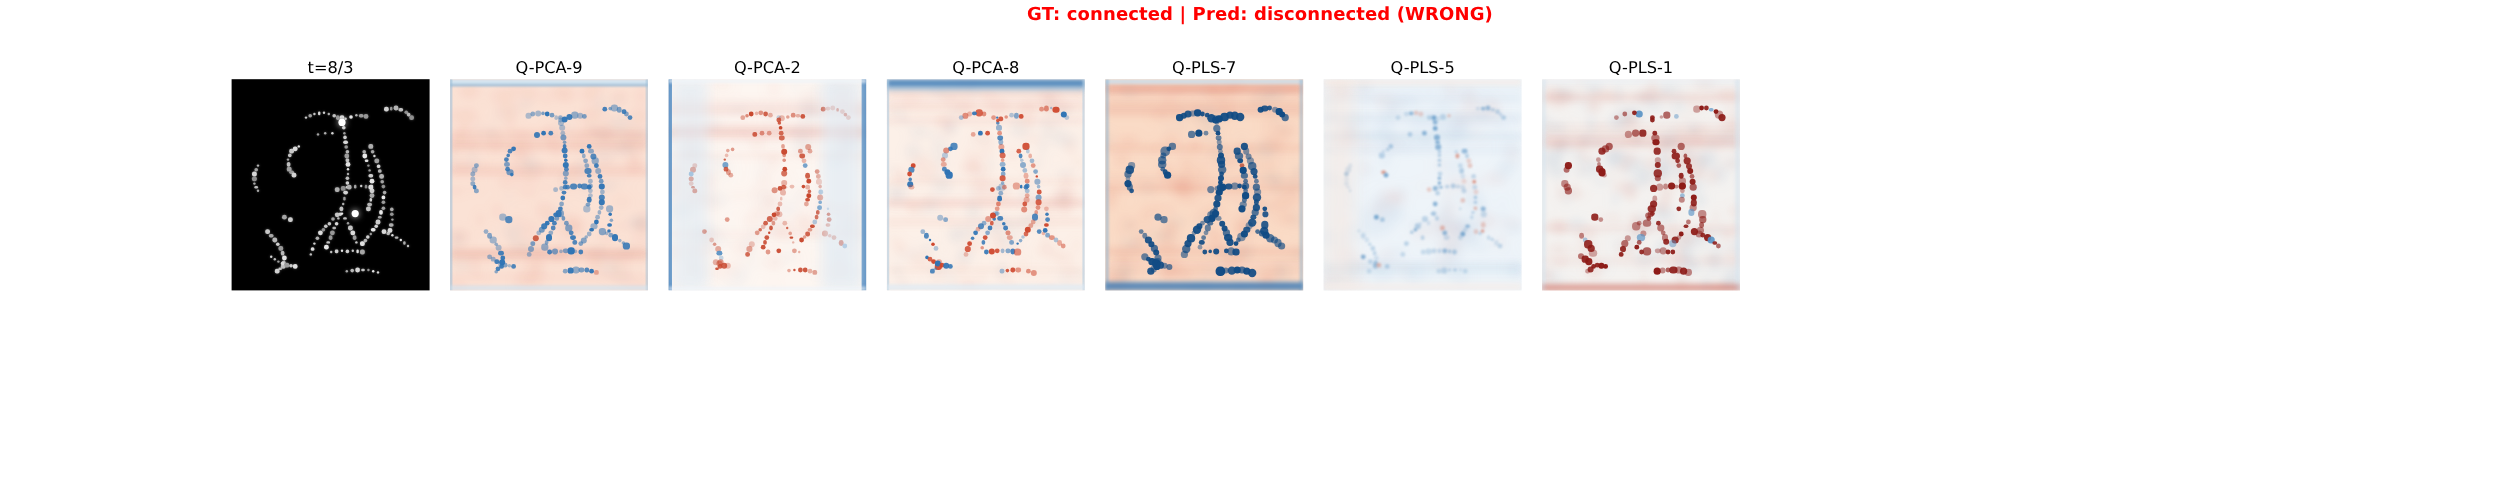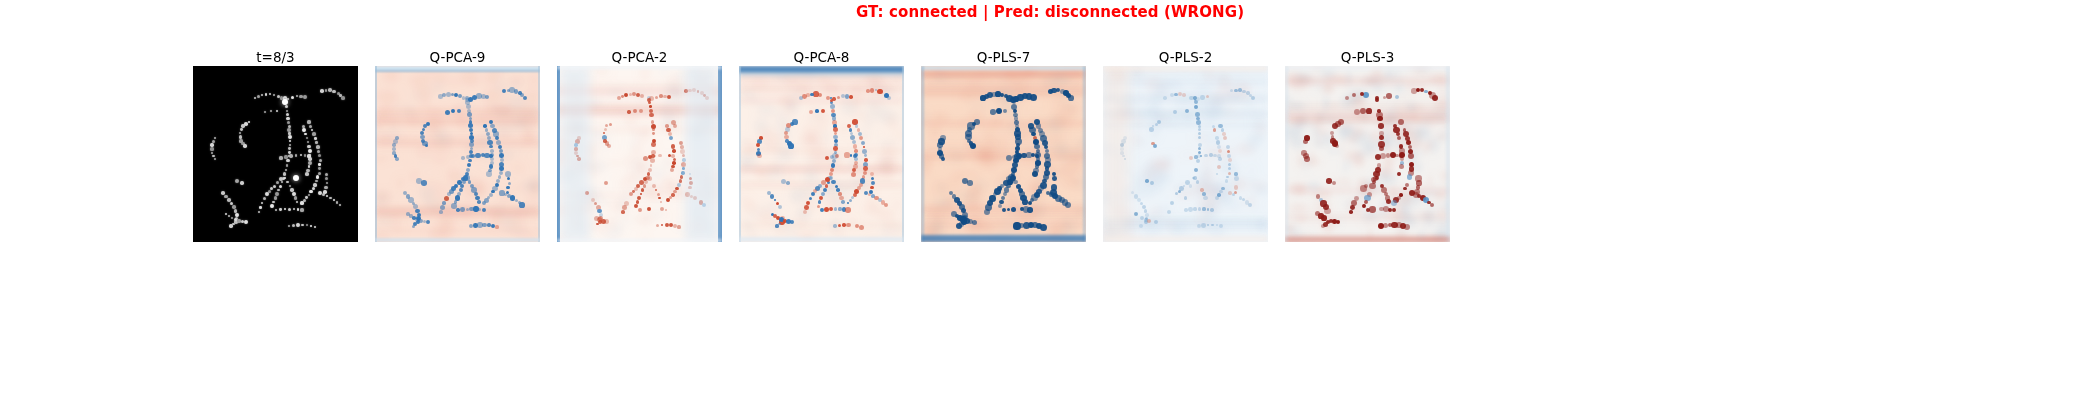--- a/index.html
+++ b/index.html
@@ -1029,21 +1029,21 @@
         <div class="hlayer">
           <div class="edge" style="left:0px;top:0px;width:165px;height:4px;background:#c9e0f0;opacity:0.8;filter:blur(1.4px);"></div>
           <div class="edge" style="left:0px;top:0px;width:3px;height:176px;background:#7fb0d6;opacity:0.5;filter:blur(0.8px);"></div>
           <div class="edge" style="left:162px;top:0px;width:3px;height:176px;background:#7fb0d6;opacity:0.45;filter:blur(0.8px);"></div>
           <div class="edge" style="left:0px;top:169px;width:165px;height:7px;background:#2f74b5;opacity:0.75;filter:blur(1.8px);"></div>
         </div>
       </div>
   </div>
 
   <div class="panel">
-    <div class="panel-title">Q-PLS-2</div>
+    <div class="panel-title">Q-PLS-5</div>
     <div class="panel-canvas sal-canvas" id="sal-5" style="background: rgb(238, 244, 249);">
         <div class="noise" style="background:radial-gradient(ellipse 10px 16px at 47px 108px, rgba(214,96,77,0.062) 0%, rgba(214,96,77,0) 70%),radial-gradient(ellipse 11px 15px at 20px 158px, rgba(90,140,190,0.064) 0%, rgba(90,140,190,0) 70%),radial-gradient(ellipse 6px 6px at 70px 55px, rgba(90,140,190,0.084) 0%, rgba(90,140,190,0) 70%),radial-gradient(ellipse 20px 11px at 29px 127px, rgba(90,140,190,0.168) 0%, rgba(90,140,190,0) 70%),radial-gradient(ellipse 9px 5px at 42px 48px, rgba(90,140,190,0.168) 0%, rgba(90,140,190,0) 70%),radial-gradient(ellipse 5px 15px at 88px 167px, rgba(90,140,190,0.087) 0%, rgba(90,140,190,0) 70%),radial-gradient(ellipse 11px 5px at 101px 5px, rgba(90,140,190,0.142) 0%, rgba(90,140,190,0) 70%),radial-gradient(ellipse 16px 15px at 60px 111px, rgba(90,140,190,0.204) 0%, rgba(90,140,190,0) 70%),radial-gradient(ellipse 12px 14px at 5px 131px, rgba(90,140,190,0.066) 0%, rgba(90,140,190,0) 70%),radial-gradient(ellipse 21px 16px at 25px 176px, rgba(214,96,77,0.123) 0%, rgba(214,96,77,0) 70%),radial-gradient(ellipse 13px 13px at 114px 32px, rgba(214,96,77,0.149) 0%, rgba(214,96,77,0) 70%),radial-gradient(ellipse 9px 6px at 15px 168px, rgba(90,140,190,0.112) 0%, rgba(90,140,190,0) 70%),radial-gradient(ellipse 11px 7px at 147px 135px, rgba(214,96,77,0.209) 0%, rgba(214,96,77,0) 70%),radial-gradient(ellipse 14px 5px at 127px 117px, rgba(90,140,190,0.132) 0%, rgba(90,140,190,0) 70%),radial-gradient(ellipse 21px 8px at 161px 124px, rgba(90,140,190,0.206) 0%, rgba(90,140,190,0) 70%),radial-gradient(ellipse 18px 17px at 10px 169px, rgba(90,140,190,0.103) 0%, rgba(90,140,190,0) 70%),radial-gradient(ellipse 14px 16px at 58px 24px, rgba(90,140,190,0.192) 0%, rgba(90,140,190,0) 70%),radial-gradient(ellipse 13px 11px at 156px 71px, rgba(90,140,190,0.148) 0%, rgba(90,140,190,0) 70%),radial-gradient(ellipse 18px 11px at 132px 140px, rgba(90,140,190,0.110) 0%, rgba(90,140,190,0) 70%),radial-gradient(ellipse 20px 11px at 22px 105px, rgba(90,140,190,0.075) 0%, rgba(90,140,190,0) 70%),radial-gradient(ellipse 12px 10px at 84px 128px, rgba(214,96,77,0.114) 0%, rgba(214,96,77,0) 70%),radial-gradient(ellipse 17px 15px at 103px 144px, rgba(90,140,190,0.089) 0%, rgba(90,140,190,0) 70%),radial-gradient(ellipse 13px 14px at 9px 164px, rgba(90,140,190,0.167) 0%, rgba(90,140,190,0) 70%),radial-gradient(ellipse 15px 17px at 54px 101px, rgba(214,96,77,0.143) 0%, rgba(214,96,77,0) 70%),radial-gradient(ellipse 19px 17px at 105px 138px, rgba(214,96,77,0.193) 0%, rgba(214,96,77,0) 70%),radial-gradient(ellipse 9px 12px at 62px 99px, rgba(214,96,77,0.166) 0%, rgba(214,96,77,0) 70%),radial-gradient(ellipse 6px 13px at 11px 113px, rgba(90,140,190,0.061) 0%, rgba(90,140,190,0) 70%),radial-gradient(ellipse 7px 6px at 121px 135px, rgba(90,140,190,0.156) 0%, rgba(90,140,190,0) 70%),radial-gradient(ellipse 16px 16px at 116px 124px, rgba(90,140,190,0.206) 0%, rgba(90,140,190,0) 70%),radial-gradient(ellipse 7px 13px at 99px 125px, rgba(90,140,190,0.073) 0%, rgba(90,140,190,0) 70%),radial-gradient(ellipse 19px 6px at 117px 34px, rgba(90,140,190,0.135) 0%, rgba(90,140,190,0) 70%),radial-gradient(ellipse 17px 15px at 50px 18px, rgba(214,96,77,0.149) 0%, rgba(214,96,77,0) 70%),radial-gradient(ellipse 21px 7px at 17px 0px, rgba(90,140,190,0.090) 0%, rgba(90,140,190,0) 70%),radial-gradient(ellipse 12px 16px at 121px 16px, rgba(214,96,77,0.195) 0%, rgba(214,96,77,0) 70%),radial-gradient(ellipse 8px 7px at 17px 11px, rgba(214,96,77,0.203) 0%, rgba(214,96,77,0) 70%),radial-gradient(ellipse 10px 13px at 17px 133px, rgba(90,140,190,0.132) 0%, rgba(90,140,190,0) 70%),radial-gradient(ellipse 12px 8px at 55px 125px, rgba(90,140,190,0.076) 0%, rgba(90,140,190,0) 70%),radial-gradient(ellipse 6px 12px at 67px 159px, rgba(214,96,77,0.141) 0%, rgba(214,96,77,0) 70%),radial-gradient(ellipse 7px 5px at 87px 30px, rgba(90,140,190,0.086) 0%, rgba(90,140,190,0) 70%),radial-gradient(ellipse 6px 13px at 131px 107px, rgba(90,140,190,0.177) 0%, rgba(90,140,190,0) 70%),radial-gradient(ellipse 12px 12px at 34px 113px, rgba(90,140,190,0.097) 0%, rgba(90,140,190,0) 70%),radial-gradient(ellipse 5px 14px at 136px 11px, rgba(90,140,190,0.096) 0%, rgba(90,140,190,0) 70%),radial-gradient(ellipse 12px 6px at 49px 112px, rgba(90,140,190,0.074) 0%, rgba(90,140,190,0) 70%),radial-gradient(ellipse 8px 11px at 101px 70px, rgba(90,140,190,0.140) 0%, rgba(90,140,190,0) 70%),radial-gradient(ellipse 7px 16px at 62px 23px, rgba(214,96,77,0.065) 0%, rgba(214,96,77,0) 70%),radial-gradient(ellipse 8px 12px at 29px 163px, rgba(214,96,77,0.071) 0%, rgba(214,96,77,0) 70%),radial-gradient(ellipse 20px 14px at 23px 40px, rgba(90,140,190,0.197) 0%, rgba(90,140,190,0) 70%),radial-gradient(ellipse 8px 12px at 112px 136px, rgba(90,140,190,0.143) 0%, rgba(90,140,190,0) 70%),radial-gradient(ellipse 8px 4px at 46px 78px, rgba(90,140,190,0.068) 0%, rgba(90,140,190,0) 70%),radial-gradient(ellipse 14px 12px at 36px 57px, rgba(214,96,77,0.085) 0%, rgba(214,96,77,0) 70%),radial-gradient(ellipse 17px 16px at 99px 154px, rgba(214,96,77,0.074) 0%, rgba(214,96,77,0) 70%),radial-gradient(ellipse 19px 9px at 47px 42px, rgba(90,140,190,0.127) 0%, rgba(90,140,190,0) 70%),radial-gradient(ellipse 19px 6px at 85px 89px, rgba(214,96,77,0.098) 0%, rgba(214,96,77,0) 70%),radial-gradient(ellipse 12px 13px at 105px 109px, rgba(214,96,77,0.178) 0%, rgba(214,96,77,0) 70%),radial-gradient(ellipse 7px 7px at 25px 28px, rgba(90,140,190,0.182) 0%, rgba(90,140,190,0) 70%),radial-gradient(ellipse 12px 10px at 34px 16px, rgba(90,140,190,0.066) 0%, rgba(90,140,190,0) 70%),radial-gradient(ellipse 19px 13px at 162px 159px, rgba(90,140,190,0.196) 0%, rgba(90,140,190,0) 70%),radial-gradient(ellipse 15px 13px at 113px 126px, rgba(214,96,77,0.116) 0%, rgba(214,96,77,0) 70%),radial-gradient(ellipse 20px 7px at 117px 87px, rgba(214,96,77,0.159) 0%, rgba(214,96,77,0) 70%),radial-gradient(ellipse 20px 12px at 2px 84px, rgba(90,140,190,0.135) 0%, rgba(90,140,190,0) 70%),radial-gradient(ellipse 20px 7px at 84px 152px, rgba(90,140,190,0.078) 0%, rgba(90,140,190,0) 70%),radial-gradient(ellipse 19px 15px at 72px 50px, rgba(90,140,190,0.069) 0%, rgba(90,140,190,0) 70%),radial-gradient(ellipse 6px 7px at 104px 104px, rgba(90,140,190,0.205) 0%, rgba(90,140,190,0) 70%),radial-gradient(ellipse 6px 7px at 43px 108px, rgba(214,96,77,0.208) 0%, rgba(214,96,77,0) 70%),radial-gradient(ellipse 14px 5px at 21px 96px, rgba(90,140,190,0.104) 0%, rgba(90,140,190,0) 70%),radial-gradient(ellipse 19px 10px at 30px 9px, rgba(214,96,77,0.063) 0%, rgba(214,96,77,0) 70%),radial-gradient(ellipse 6px 9px at 119px 102px, rgba(90,140,190,0.097) 0%, rgba(90,140,190,0) 70%),radial-gradient(ellipse 6px 12px at 65px 94px, rgba(90,140,190,0.157) 0%, rgba(90,140,190,0) 70%),radial-gradient(ellipse 8px 16px at 106px 81px, rgba(90,140,190,0.063) 0%, rgba(90,140,190,0) 70%),radial-gradient(ellipse 8px 14px at 157px 63px, rgba(214,96,77,0.177) 0%, rgba(214,96,77,0) 70%),radial-gradient(ellipse 19px 12px at 100px 25px, rgba(90,140,190,0.166) 0%, rgba(90,140,190,0) 70%),radial-gradient(ellipse 15px 10px at 108px 121px, rgba(90,140,190,0.164) 0%, rgba(90,140,190,0) 70%),radial-gradient(ellipse 11px 12px at 1px 167px, rgba(214,96,77,0.180) 0%, rgba(214,96,77,0) 70%),radial-gradient(ellipse 20px 15px at 112px 42px, rgba(90,140,190,0.161) 0%, rgba(90,140,190,0) 70%),radial-gradient(ellipse 11px 14px at 33px 74px, rgba(214,96,77,0.123) 0%, rgba(214,96,77,0) 70%),radial-gradient(ellipse 20px 9px at 121px 88px, rgba(214,96,77,0.139) 0%, rgba(214,96,77,0) 70%),radial-gradient(ellipse 18px 15px at 125px 101px, rgba(90,140,190,0.190) 0%, rgba(90,140,190,0) 70%),radial-gradient(ellipse 20px 10px at 110px 143px, rgba(90,140,190,0.137) 0%, rgba(90,140,190,0) 70%),radial-gradient(ellipse 9px 10px at 53px 155px, rgba(90,140,190,0.081) 0%, rgba(90,140,190,0) 70%),radial-gradient(ellipse 10px 12px at 141px 23px, rgba(214,96,77,0.146) 0%, rgba(214,96,77,0) 70%),radial-gradient(ellipse 11px 13px at 124px 132px, rgba(90,140,190,0.206) 0%, rgba(90,140,190,0) 70%),radial-gradient(ellipse 16px 17px at 97px 125px, rgba(90,140,190,0.064) 0%, rgba(90,140,190,0) 70%),radial-gradient(ellipse 8px 11px at 33px 49px, rgba(214,96,77,0.078) 0%, rgba(214,96,77,0) 70%),radial-gradient(ellipse 8px 6px at 82px 1px, rgba(90,140,190,0.075) 0%, rgba(90,140,190,0) 70%),radial-gradient(ellipse 8px 12px at 106px 9px, rgba(214,96,77,0.199) 0%, rgba(214,96,77,0) 70%),radial-gradient(ellipse 8px 7px at 1px 175px, rgba(90,140,190,0.197) 0%, rgba(90,140,190,0) 70%),radial-gradient(ellipse 8px 11px at 45px 174px, rgba(90,140,190,0.121) 0%, rgba(90,140,190,0) 70%),radial-gradient(ellipse 16px 14px at 4px 175px, rgba(90,140,190,0.081) 0%, rgba(90,140,190,0) 70%),radial-gradient(ellipse 15px 13px at 13px 7px, rgba(214,96,77,0.201) 0%, rgba(214,96,77,0) 70%),radial-gradient(ellipse 11px 15px at 33px 2px, rgba(90,140,190,0.205) 0%, rgba(90,140,190,0) 70%),radial-gradient(ellipse 17px 7px at 79px 121px, rgba(90,140,190,0.151) 0%, rgba(90,140,190,0) 70%),radial-gradient(ellipse 15px 14px at 127px 45px, rgba(214,96,77,0.064) 0%, rgba(214,96,77,0) 70%),radial-gradient(ellipse 21px 7px at 79px 46px, rgba(90,140,190,0.068) 0%, rgba(90,140,190,0) 70%),radial-gradient(ellipse 19px 16px at 50px 117px, rgba(90,140,190,0.172) 0%, rgba(90,140,190,0) 70%),radial-gradient(ellipse 12px 16px at 150px 76px, rgba(90,140,190,0.174) 0%, rgba(90,140,190,0) 70%),radial-gradient(ellipse 20px 14px at 81px 33px, rgba(90,140,190,0.146) 0%, rgba(90,140,190,0) 70%),radial-gradient(ellipse 20px 8px at 70px 19px, rgba(90,140,190,0.203) 0%, rgba(90,140,190,0) 70%),radial-gradient(ellipse 11px 5px at 152px 143px, rgba(90,140,190,0.121) 0%, rgba(90,140,190,0) 70%),radial-gradient(ellipse 17px 7px at 147px 39px, rgba(90,140,190,0.121) 0%, rgba(90,140,190,0) 70%),radial-gradient(ellipse 9px 11px at 59px 52px, rgba(90,140,190,0.194) 0%, rgba(90,140,190,0) 70%),radial-gradient(ellipse 14px 13px at 86px 52px, rgba(90,140,190,0.194) 0%, rgba(90,140,190,0) 70%),radial-gradient(ellipse 18px 17px at 48px 104px, rgba(90,140,190,0.166) 0%, rgba(90,140,190,0) 70%),radial-gradient(ellipse 10px 16px at 96px 40px, rgba(90,140,190,0.131) 0%, rgba(90,140,190,0) 70%),radial-gradient(ellipse 20px 14px at 104px 123px, rgba(214,96,77,0.196) 0%, rgba(214,96,77,0) 70%),radial-gradient(ellipse 18px 12px at 63px 144px, rgba(90,140,190,0.095) 0%, rgba(90,140,190,0) 70%),radial-gradient(ellipse 20px 4px at 23px 85px, rgba(90,140,190,0.087) 0%, rgba(90,140,190,0) 70%),radial-gradient(ellipse 13px 7px at 149px 102px, rgba(90,140,190,0.076) 0%, rgba(90,140,190,0) 70%),radial-gradient(ellipse 6px 14px at 8px 27px, rgba(90,140,190,0.146) 0%, rgba(90,140,190,0) 70%),radial-gradient(ellipse 12px 12px at 0px 79px, rgba(90,140,190,0.090) 0%, rgba(90,140,190,0) 70%),radial-gradient(ellipse 13px 5px at 112px 130px, rgba(90,140,190,0.122) 0%, rgba(90,140,190,0) 70%),radial-gradient(ellipse 18px 16px at 114px 164px, rgba(90,140,190,0.129) 0%, rgba(90,140,190,0) 70%),radial-gradient(ellipse 9px 11px at 132px 30px, rgba(90,140,190,0.203) 0%, rgba(90,140,190,0) 70%),radial-gradient(ellipse 20px 6px at 67px 57px, rgba(90,140,190,0.131) 0%, rgba(90,140,190,0) 70%),radial-gradient(ellipse 10px 16px at 21px 47px, rgba(214,96,77,0.128) 0%, rgba(214,96,77,0) 70%),radial-gradient(ellipse 16px 8px at 138px 119px, rgba(214,96,77,0.154) 0%, rgba(214,96,77,0) 70%),radial-gradient(ellipse 20px 8px at 59px 98px, rgba(214,96,77,0.200) 0%, rgba(214,96,77,0) 70%),radial-gradient(ellipse 17px 11px at 26px 153px, rgba(214,96,77,0.146) 0%, rgba(214,96,77,0) 70%),radial-gradient(ellipse 15px 14px at 75px 163px, rgba(90,140,190,0.186) 0%, rgba(90,140,190,0) 70%),radial-gradient(ellipse 12px 14px at 100px 114px, rgba(90,140,190,0.186) 0%, rgba(90,140,190,0) 70%),radial-gradient(ellipse 5px 11px at 108px 148px, rgba(90,140,190,0.163) 0%, rgba(90,140,190,0) 70%),radial-gradient(ellipse 6px 4px at 11px 55px, rgba(90,140,190,0.076) 0%, rgba(90,140,190,0) 70%),radial-gradient(ellipse 16px 17px at 140px 26px, rgba(214,96,77,0.152) 0%, rgba(214,96,77,0) 70%),radial-gradient(ellipse 8px 9px at 103px 97px, rgba(214,96,77,0.139) 0%, rgba(214,96,77,0) 70%),radial-gradient(ellipse 18px 8px at 19px 145px, rgba(214,96,77,0.127) 0%, rgba(214,96,77,0) 70%),radial-gradient(ellipse 18px 12px at 39px 117px, rgba(90,140,190,0.086) 0%, rgba(90,140,190,0) 70%),radial-gradient(ellipse 9px 5px at 52px 144px, rgba(214,96,77,0.164) 0%, rgba(214,96,77,0) 70%),radial-gradient(ellipse 14px 16px at 17px 87px, rgba(90,140,190,0.074) 0%, rgba(90,140,190,0) 70%),radial-gradient(ellipse 14px 9px at 53px 164px, rgba(90,140,190,0.143) 0%, rgba(90,140,190,0) 70%),radial-gradient(ellipse 17px 16px at 126px 27px, rgba(214,96,77,0.152) 0%, rgba(214,96,77,0) 70%),radial-gradient(ellipse 9px 6px at 21px 71px, rgba(214,96,77,0.092) 0%, rgba(214,96,77,0) 70%),radial-gradient(ellipse 18px 16px at 111px 43px, rgba(90,140,190,0.162) 0%, rgba(90,140,190,0) 70%),radial-gradient(ellipse 17px 4px at 98px 72px, rgba(214,96,77,0.191) 0%, rgba(214,96,77,0) 70%),radial-gradient(ellipse 21px 9px at 19px 50px, rgba(214,96,77,0.203) 0%, rgba(214,96,77,0) 70%),radial-gradient(ellipse 17px 10px at 148px 114px, rgba(90,140,190,0.072) 0%, rgba(90,140,190,0) 70%),radial-gradient(ellipse 14px 13px at 44px 157px, rgba(90,140,190,0.188) 0%, rgba(90,140,190,0) 70%),radial-gradient(ellipse 10px 14px at 52px 47px, rgba(90,140,190,0.205) 0%, rgba(90,140,190,0) 70%),radial-gradient(ellipse 10px 7px at 52px 58px, rgba(90,140,190,0.204) 0%, rgba(90,140,190,0) 70%),radial-gradient(ellipse 11px 6px at 106px 54px, rgba(90,140,190,0.168) 0%, rgba(90,140,190,0) 70%),radial-gradient(ellipse 6px 8px at 101px 152px, rgba(214,96,77,0.078) 0%, rgba(214,96,77,0) 70%),radial-gradient(ellipse 14px 9px at 138px 83px, rgba(214,96,77,0.154) 0%, rgba(214,96,77,0) 70%),radial-gradient(ellipse 14px 7px at 59px 53px, rgba(214,96,77,0.102) 0%, rgba(214,96,77,0) 70%),radial-gradient(ellipse 17px 10px at 16px 145px, rgba(90,140,190,0.072) 0%, rgba(90,140,190,0) 70%),radial-gradient(ellipse 10px 6px at 38px 76px, rgba(90,140,190,0.133) 0%, rgba(90,140,190,0) 70%),radial-gradient(ellipse 11px 11px at 113px 71px, rgba(90,140,190,0.202) 0%, rgba(90,140,190,0) 70%),radial-gradient(ellipse 5px 8px at 35px 118px, rgba(90,140,190,0.069) 0%, rgba(90,140,190,0) 70%),radial-gradient(ellipse 11px 15px at 23px 161px, rgba(90,140,190,0.177) 0%, rgba(90,140,190,0) 70%),radial-gradient(ellipse 17px 12px at 94px 122px, rgba(214,96,77,0.120) 0%, rgba(214,96,77,0) 70%),radial-gradient(ellipse 6px 14px at 3px 132px, rgba(90,140,190,0.199) 0%, rgba(90,140,190,0) 70%),radial-gradient(ellipse 15px 8px at 53px 149px, rgba(214,96,77,0.109) 0%, rgba(214,96,77,0) 70%),radial-gradient(ellipse 12px 10px at 146px 83px, rgba(214,96,77,0.159) 0%, rgba(214,96,77,0) 70%),radial-gradient(ellipse 15px 11px at 44px 127px, rgba(90,140,190,0.126) 0%, rgba(90,140,190,0) 70%),radial-gradient(ellipse 18px 14px at 123px 124px, rgba(90,140,190,0.140) 0%, rgba(90,140,190,0) 70%),radial-gradient(ellipse 12px 5px at 103px 159px, rgba(90,140,190,0.174) 0%, rgba(90,140,190,0) 70%),radial-gradient(ellipse 16px 10px at 119px 11px, rgba(90,140,190,0.089) 0%, rgba(90,140,190,0) 70%),radial-gradient(ellipse 9px 4px at 19px 120px, rgba(214,96,77,0.160) 0%, rgba(214,96,77,0) 70%),radial-gradient(ellipse 10px 13px at 135px 118px, rgba(214,96,77,0.174) 0%, rgba(214,96,77,0) 70%),radial-gradient(ellipse 9px 12px at 36px 1px, rgba(214,96,77,0.174) 0%, rgba(214,96,77,0) 70%),radial-gradient(ellipse 10px 12px at 53px 34px, rgba(90,140,190,0.123) 0%, rgba(90,140,190,0) 70%),radial-gradient(ellipse 13px 12px at 106px 87px, rgba(214,96,77,0.118) 0%, rgba(214,96,77,0) 70%),radial-gradient(ellipse 17px 5px at 57px 148px, rgba(90,140,190,0.091) 0%, rgba(90,140,190,0) 70%),radial-gradient(ellipse 16px 15px at 78px 128px, rgba(214,96,77,0.070) 0%, rgba(214,96,77,0) 70%),radial-gradient(ellipse 7px 14px at 52px 67px, rgba(90,140,190,0.180) 0%, rgba(90,140,190,0) 70%),radial-gradient(ellipse 14px 15px at 154px 55px, rgba(90,140,190,0.075) 0%, rgba(90,140,190,0) 70%),radial-gradient(ellipse 19px 7px at 156px 120px, rgba(214,96,77,0.190) 0%, rgba(214,96,77,0) 70%),radial-gradient(ellipse 20px 9px at 100px 42px, rgba(90,140,190,0.075) 0%, rgba(90,140,190,0) 70%);filter:blur(4.5px);"></div>
         <div class="hlayer">
           <div class="edge" style="left:0;top:155px;width:165px;height:5px;background:rgba(120,165,205,0.088);filter:blur(3px);"></div>
           <div class="edge" style="left:0;top:160px;width:165px;height:3px;background:rgba(120,165,205,0.080);filter:blur(3px);"></div>
           <div class="edge" style="left:0;top:152px;width:165px;height:5px;background:rgba(120,165,205,0.070);filter:blur(3px);"></div>
           <div class="edge" style="left:0;top:57px;width:165px;height:4px;background:rgba(120,165,205,0.098);filter:blur(3px);"></div>
           <div class="edge" style="left:0;top:29px;width:165px;height:7px;background:rgba(120,165,205,0.098);filter:blur(3px);"></div>
           <div class="edge" style="left:0;top:45px;width:165px;height:6px;background:rgba(120,165,205,0.117);filter:blur(3px);"></div>
           <div class="edge" style="left:0;top:12px;width:165px;height:8px;background:rgba(120,165,205,0.065);filter:blur(3px);"></div>
@@ -1189,21 +1189,21 @@
         </div>
         <div class="hlayer">
           <div class="edge" style="left:0px;top:0px;width:165px;height:5px;background:#f7ece5;opacity:0.7;filter:blur(2px);"></div>
           <div class="edge" style="left:0px;top:0px;width:26px;height:176px;background:#f9e6da;opacity:0.45;filter:blur(6px);"></div>
           <div class="edge" style="left:0px;top:170px;width:165px;height:6px;background:#f7ece5;opacity:0.6;filter:blur(2px);"></div>
         </div>
       </div>
   </div>
 
   <div class="panel">
-    <div class="panel-title">Q-PLS-3</div>
+    <div class="panel-title">Q-PLS-1</div>
     <div class="panel-canvas sal-canvas" id="sal-6" style="background: rgb(244, 242, 240);">
         <div class="noise" style="background:radial-gradient(ellipse 7px 15px at 101px 66px, rgba(90,140,190,0.236) 0%, rgba(90,140,190,0) 70%),radial-gradient(ellipse 6px 13px at 116px 167px, rgba(214,96,77,0.070) 0%, rgba(214,96,77,0) 70%),radial-gradient(ellipse 15px 9px at 2px 163px, rgba(214,96,77,0.278) 0%, rgba(214,96,77,0) 70%),radial-gradient(ellipse 12px 6px at 109px 125px, rgba(214,96,77,0.181) 0%, rgba(214,96,77,0) 70%),radial-gradient(ellipse 6px 6px at 101px 148px, rgba(214,96,77,0.111) 0%, rgba(214,96,77,0) 70%),radial-gradient(ellipse 7px 13px at 163px 126px, rgba(214,96,77,0.167) 0%, rgba(214,96,77,0) 70%),radial-gradient(ellipse 8px 11px at 115px 22px, rgba(90,140,190,0.196) 0%, rgba(90,140,190,0) 70%),radial-gradient(ellipse 9px 14px at 78px 121px, rgba(214,96,77,0.253) 0%, rgba(214,96,77,0) 70%),radial-gradient(ellipse 12px 6px at 146px 140px, rgba(90,140,190,0.206) 0%, rgba(90,140,190,0) 70%),radial-gradient(ellipse 9px 9px at 126px 90px, rgba(90,140,190,0.147) 0%, rgba(90,140,190,0) 70%),radial-gradient(ellipse 9px 7px at 74px 90px, rgba(90,140,190,0.109) 0%, rgba(90,140,190,0) 70%),radial-gradient(ellipse 7px 7px at 115px 154px, rgba(90,140,190,0.080) 0%, rgba(90,140,190,0) 70%),radial-gradient(ellipse 9px 16px at 21px 98px, rgba(90,140,190,0.112) 0%, rgba(90,140,190,0) 70%),radial-gradient(ellipse 5px 17px at 15px 94px, rgba(214,96,77,0.228) 0%, rgba(214,96,77,0) 70%),radial-gradient(ellipse 12px 12px at 161px 110px, rgba(214,96,77,0.190) 0%, rgba(214,96,77,0) 70%),radial-gradient(ellipse 11px 12px at 74px 35px, rgba(214,96,77,0.170) 0%, rgba(214,96,77,0) 70%),radial-gradient(ellipse 18px 9px at 132px 87px, rgba(90,140,190,0.120) 0%, rgba(90,140,190,0) 70%),radial-gradient(ellipse 14px 7px at 85px 117px, rgba(90,140,190,0.249) 0%, rgba(90,140,190,0) 70%),radial-gradient(ellipse 19px 5px at 136px 130px, rgba(90,140,190,0.195) 0%, rgba(90,140,190,0) 70%),radial-gradient(ellipse 16px 6px at 49px 86px, rgba(90,140,190,0.155) 0%, rgba(90,140,190,0) 70%),radial-gradient(ellipse 8px 6px at 34px 76px, rgba(214,96,77,0.122) 0%, rgba(214,96,77,0) 70%),radial-gradient(ellipse 8px 7px at 64px 98px, rgba(90,140,190,0.123) 0%, rgba(90,140,190,0) 70%),radial-gradient(ellipse 10px 7px at 126px 41px, rgba(90,140,190,0.266) 0%, rgba(90,140,190,0) 70%),radial-gradient(ellipse 9px 15px at 137px 171px, rgba(90,140,190,0.188) 0%, rgba(90,140,190,0) 70%),radial-gradient(ellipse 6px 15px at 60px 101px, rgba(90,140,190,0.131) 0%, rgba(90,140,190,0) 70%),radial-gradient(ellipse 9px 6px at 128px 157px, rgba(90,140,190,0.101) 0%, rgba(90,140,190,0) 70%),radial-gradient(ellipse 20px 13px at 91px 11px, rgba(214,96,77,0.169) 0%, rgba(214,96,77,0) 70%),radial-gradient(ellipse 9px 13px at 158px 70px, rgba(90,140,190,0.136) 0%, rgba(90,140,190,0) 70%),radial-gradient(ellipse 9px 12px at 70px 31px, rgba(90,140,190,0.248) 0%, rgba(90,140,190,0) 70%),radial-gradient(ellipse 15px 8px at 29px 120px, rgba(90,140,190,0.245) 0%, rgba(90,140,190,0) 70%),radial-gradient(ellipse 14px 12px at 70px 142px, rgba(214,96,77,0.206) 0%, rgba(214,96,77,0) 70%),radial-gradient(ellipse 15px 6px at 94px 107px, rgba(90,140,190,0.117) 0%, rgba(90,140,190,0) 70%),radial-gradient(ellipse 18px 12px at 38px 140px, rgba(214,96,77,0.178) 0%, rgba(214,96,77,0) 70%),radial-gradient(ellipse 18px 14px at 101px 56px, rgba(214,96,77,0.181) 0%, rgba(214,96,77,0) 70%),radial-gradient(ellipse 7px 14px at 99px 143px, rgba(90,140,190,0.260) 0%, rgba(90,140,190,0) 70%),radial-gradient(ellipse 12px 5px at 158px 157px, rgba(90,140,190,0.268) 0%, rgba(90,140,190,0) 70%),radial-gradient(ellipse 6px 16px at 114px 86px, rgba(214,96,77,0.124) 0%, rgba(214,96,77,0) 70%),radial-gradient(ellipse 15px 14px at 156px 170px, rgba(90,140,190,0.261) 0%, rgba(90,140,190,0) 70%),radial-gradient(ellipse 7px 5px at 76px 115px, rgba(214,96,77,0.208) 0%, rgba(214,96,77,0) 70%),radial-gradient(ellipse 13px 9px at 74px 66px, rgba(214,96,77,0.229) 0%, rgba(214,96,77,0) 70%),radial-gradient(ellipse 17px 13px at 138px 1px, rgba(90,140,190,0.114) 0%, rgba(90,140,190,0) 70%),radial-gradient(ellipse 7px 10px at 144px 79px, rgba(214,96,77,0.199) 0%, rgba(214,96,77,0) 70%),radial-gradient(ellipse 11px 16px at 100px 77px, rgba(90,140,190,0.261) 0%, rgba(90,140,190,0) 70%),radial-gradient(ellipse 9px 7px at 142px 53px, rgba(90,140,190,0.165) 0%, rgba(90,140,190,0) 70%),radial-gradient(ellipse 14px 10px at 120px 133px, rgba(214,96,77,0.217) 0%, rgba(214,96,77,0) 70%),radial-gradient(ellipse 13px 14px at 158px 147px, rgba(214,96,77,0.149) 0%, rgba(214,96,77,0) 70%),radial-gradient(ellipse 20px 12px at 102px 113px, rgba(90,140,190,0.251) 0%, rgba(90,140,190,0) 70%),radial-gradient(ellipse 7px 8px at 110px 40px, rgba(90,140,190,0.083) 0%, rgba(90,140,190,0) 70%),radial-gradient(ellipse 14px 14px at 17px 56px, rgba(90,140,190,0.191) 0%, rgba(90,140,190,0) 70%),radial-gradient(ellipse 13px 17px at 117px 160px, rgba(90,140,190,0.092) 0%, rgba(90,140,190,0) 70%),radial-gradient(ellipse 20px 14px at 11px 168px, rgba(90,140,190,0.103) 0%, rgba(90,140,190,0) 70%),radial-gradient(ellipse 20px 10px at 112px 151px, rgba(214,96,77,0.213) 0%, rgba(214,96,77,0) 70%),radial-gradient(ellipse 20px 10px at 150px 175px, rgba(214,96,77,0.270) 0%, rgba(214,96,77,0) 70%),radial-gradient(ellipse 17px 8px at 12px 40px, rgba(90,140,190,0.240) 0%, rgba(90,140,190,0) 70%),radial-gradient(ellipse 11px 11px at 58px 17px, rgba(214,96,77,0.076) 0%, rgba(214,96,77,0) 70%),radial-gradient(ellipse 5px 15px at 145px 115px, rgba(214,96,77,0.171) 0%, rgba(214,96,77,0) 70%),radial-gradient(ellipse 12px 5px at 37px 70px, rgba(90,140,190,0.091) 0%, rgba(90,140,190,0) 70%),radial-gradient(ellipse 12px 16px at 144px 154px, rgba(90,140,190,0.211) 0%, rgba(90,140,190,0) 70%),radial-gradient(ellipse 20px 12px at 146px 48px, rgba(214,96,77,0.115) 0%, rgba(214,96,77,0) 70%),radial-gradient(ellipse 10px 7px at 36px 51px, rgba(90,140,190,0.268) 0%, rgba(90,140,190,0) 70%),radial-gradient(ellipse 13px 5px at 155px 130px, rgba(214,96,77,0.279) 0%, rgba(214,96,77,0) 70%),radial-gradient(ellipse 18px 16px at 6px 11px, rgba(214,96,77,0.107) 0%, rgba(214,96,77,0) 70%),radial-gradient(ellipse 6px 14px at 122px 148px, rgba(90,140,190,0.158) 0%, rgba(90,140,190,0) 70%),radial-gradient(ellipse 16px 7px at 21px 14px, rgba(214,96,77,0.160) 0%, rgba(214,96,77,0) 70%),radial-gradient(ellipse 6px 10px at 122px 73px, rgba(90,140,190,0.130) 0%, rgba(90,140,190,0) 70%),radial-gradient(ellipse 14px 8px at 142px 150px, rgba(214,96,77,0.195) 0%, rgba(214,96,77,0) 70%),radial-gradient(ellipse 9px 6px at 126px 21px, rgba(214,96,77,0.192) 0%, rgba(214,96,77,0) 70%),radial-gradient(ellipse 18px 11px at 164px 140px, rgba(90,140,190,0.186) 0%, rgba(90,140,190,0) 70%),radial-gradient(ellipse 11px 15px at 116px 169px, rgba(214,96,77,0.131) 0%, rgba(214,96,77,0) 70%),radial-gradient(ellipse 18px 16px at 36px 20px, rgba(90,140,190,0.067) 0%, rgba(90,140,190,0) 70%),radial-gradient(ellipse 8px 16px at 104px 98px, rgba(214,96,77,0.210) 0%, rgba(214,96,77,0) 70%),radial-gradient(ellipse 21px 12px at 155px 12px, rgba(214,96,77,0.209) 0%, rgba(214,96,77,0) 70%),radial-gradient(ellipse 10px 13px at 43px 74px, rgba(90,140,190,0.259) 0%, rgba(90,140,190,0) 70%),radial-gradient(ellipse 21px 15px at 76px 72px, rgba(90,140,190,0.223) 0%, rgba(90,140,190,0) 70%),radial-gradient(ellipse 5px 15px at 64px 12px, rgba(90,140,190,0.257) 0%, rgba(90,140,190,0) 70%),radial-gradient(ellipse 18px 5px at 74px 134px, rgba(214,96,77,0.122) 0%, rgba(214,96,77,0) 70%),radial-gradient(ellipse 14px 12px at 116px 80px, rgba(90,140,190,0.152) 0%, rgba(90,140,190,0) 70%),radial-gradient(ellipse 12px 11px at 78px 29px, rgba(90,140,190,0.244) 0%, rgba(90,140,190,0) 70%),radial-gradient(ellipse 5px 11px at 103px 8px, rgba(90,140,190,0.192) 0%, rgba(90,140,190,0) 70%),radial-gradient(ellipse 11px 16px at 74px 135px, rgba(90,140,190,0.091) 0%, rgba(90,140,190,0) 70%),radial-gradient(ellipse 7px 10px at 141px 83px, rgba(214,96,77,0.145) 0%, rgba(214,96,77,0) 70%),radial-gradient(ellipse 15px 11px at 43px 7px, rgba(90,140,190,0.221) 0%, rgba(90,140,190,0) 70%),radial-gradient(ellipse 19px 7px at 90px 124px, rgba(90,140,190,0.109) 0%, rgba(90,140,190,0) 70%),radial-gradient(ellipse 5px 11px at 80px 50px, rgba(90,140,190,0.224) 0%, rgba(90,140,190,0) 70%),radial-gradient(ellipse 10px 7px at 80px 127px, rgba(90,140,190,0.217) 0%, rgba(90,140,190,0) 70%),radial-gradient(ellipse 18px 6px at 27px 96px, rgba(214,96,77,0.234) 0%, rgba(214,96,77,0) 70%),radial-gradient(ellipse 19px 12px at 121px 133px, rgba(90,140,190,0.177) 0%, rgba(90,140,190,0) 70%),radial-gradient(ellipse 11px 17px at 149px 79px, rgba(90,140,190,0.213) 0%, rgba(90,140,190,0) 70%),radial-gradient(ellipse 6px 15px at 14px 65px, rgba(90,140,190,0.190) 0%, rgba(90,140,190,0) 70%),radial-gradient(ellipse 8px 9px at 128px 67px, rgba(214,96,77,0.080) 0%, rgba(214,96,77,0) 70%),radial-gradient(ellipse 15px 13px at 85px 81px, rgba(90,140,190,0.252) 0%, rgba(90,140,190,0) 70%),radial-gradient(ellipse 10px 6px at 34px 78px, rgba(90,140,190,0.253) 0%, rgba(90,140,190,0) 70%),radial-gradient(ellipse 18px 12px at 13px 77px, rgba(90,140,190,0.219) 0%, rgba(90,140,190,0) 70%),radial-gradient(ellipse 12px 12px at 100px 106px, rgba(214,96,77,0.259) 0%, rgba(214,96,77,0) 70%),radial-gradient(ellipse 15px 11px at 120px 64px, rgba(214,96,77,0.259) 0%, rgba(214,96,77,0) 70%),radial-gradient(ellipse 14px 6px at 38px 66px, rgba(214,96,77,0.212) 0%, rgba(214,96,77,0) 70%),radial-gradient(ellipse 8px 10px at 126px 91px, rgba(90,140,190,0.251) 0%, rgba(90,140,190,0) 70%),radial-gradient(ellipse 8px 12px at 3px 34px, rgba(90,140,190,0.161) 0%, rgba(90,140,190,0) 70%),radial-gradient(ellipse 11px 11px at 132px 101px, rgba(90,140,190,0.234) 0%, rgba(90,140,190,0) 70%),radial-gradient(ellipse 8px 7px at 82px 136px, rgba(214,96,77,0.115) 0%, rgba(214,96,77,0) 70%),radial-gradient(ellipse 6px 7px at 58px 72px, rgba(90,140,190,0.212) 0%, rgba(90,140,190,0) 70%),radial-gradient(ellipse 8px 15px at 108px 132px, rgba(214,96,77,0.237) 0%, rgba(214,96,77,0) 70%),radial-gradient(ellipse 17px 12px at 86px 149px, rgba(90,140,190,0.221) 0%, rgba(90,140,190,0) 70%),radial-gradient(ellipse 14px 13px at 154px 127px, rgba(214,96,77,0.085) 0%, rgba(214,96,77,0) 70%),radial-gradient(ellipse 19px 5px at 104px 136px, rgba(90,140,190,0.210) 0%, rgba(90,140,190,0) 70%),radial-gradient(ellipse 19px 12px at 61px 65px, rgba(90,140,190,0.275) 0%, rgba(90,140,190,0) 70%),radial-gradient(ellipse 19px 17px at 6px 66px, rgba(90,140,190,0.262) 0%, rgba(90,140,190,0) 70%),radial-gradient(ellipse 13px 9px at 112px 67px, rgba(214,96,77,0.194) 0%, rgba(214,96,77,0) 70%),radial-gradient(ellipse 10px 13px at 74px 95px, rgba(214,96,77,0.257) 0%, rgba(214,96,77,0) 70%),radial-gradient(ellipse 14px 13px at 63px 35px, rgba(90,140,190,0.193) 0%, rgba(90,140,190,0) 70%),radial-gradient(ellipse 10px 13px at 33px 57px, rgba(214,96,77,0.167) 0%, rgba(214,96,77,0) 70%),radial-gradient(ellipse 20px 5px at 119px 32px, rgba(214,96,77,0.098) 0%, rgba(214,96,77,0) 70%),radial-gradient(ellipse 11px 14px at 120px 143px, rgba(90,140,190,0.233) 0%, rgba(90,140,190,0) 70%),radial-gradient(ellipse 20px 16px at 125px 72px, rgba(214,96,77,0.185) 0%, rgba(214,96,77,0) 70%),radial-gradient(ellipse 17px 12px at 130px 25px, rgba(214,96,77,0.066) 0%, rgba(214,96,77,0) 70%),radial-gradient(ellipse 13px 16px at 139px 67px, rgba(90,140,190,0.276) 0%, rgba(90,140,190,0) 70%),radial-gradient(ellipse 21px 4px at 165px 54px, rgba(214,96,77,0.073) 0%, rgba(214,96,77,0) 70%),radial-gradient(ellipse 12px 5px at 16px 153px, rgba(214,96,77,0.260) 0%, rgba(214,96,77,0) 70%),radial-gradient(ellipse 6px 6px at 164px 15px, rgba(90,140,190,0.142) 0%, rgba(90,140,190,0) 70%),radial-gradient(ellipse 15px 7px at 26px 61px, rgba(90,140,190,0.095) 0%, rgba(90,140,190,0) 70%),radial-gradient(ellipse 12px 8px at 43px 23px, rgba(214,96,77,0.273) 0%, rgba(214,96,77,0) 70%),radial-gradient(ellipse 8px 5px at 137px 20px, rgba(214,96,77,0.186) 0%, rgba(214,96,77,0) 70%),radial-gradient(ellipse 14px 9px at 61px 116px, rgba(214,96,77,0.133) 0%, rgba(214,96,77,0) 70%),radial-gradient(ellipse 14px 10px at 127px 50px, rgba(214,96,77,0.218) 0%, rgba(214,96,77,0) 70%),radial-gradient(ellipse 16px 7px at 148px 127px, rgba(90,140,190,0.119) 0%, rgba(90,140,190,0) 70%),radial-gradient(ellipse 14px 4px at 85px 16px, rgba(214,96,77,0.249) 0%, rgba(214,96,77,0) 70%),radial-gradient(ellipse 11px 11px at 90px 70px, rgba(214,96,77,0.227) 0%, rgba(214,96,77,0) 70%),radial-gradient(ellipse 15px 6px at 97px 78px, rgba(90,140,190,0.144) 0%, rgba(90,140,190,0) 70%),radial-gradient(ellipse 6px 14px at 41px 37px, rgba(90,140,190,0.271) 0%, rgba(90,140,190,0) 70%),radial-gradient(ellipse 13px 16px at 131px 135px, rgba(90,140,190,0.145) 0%, rgba(90,140,190,0) 70%),radial-gradient(ellipse 11px 6px at 8px 176px, rgba(214,96,77,0.148) 0%, rgba(214,96,77,0) 70%),radial-gradient(ellipse 20px 11px at 69px 90px, rgba(214,96,77,0.234) 0%, rgba(214,96,77,0) 70%),radial-gradient(ellipse 20px 7px at 102px 12px, rgba(90,140,190,0.063) 0%, rgba(90,140,190,0) 70%),radial-gradient(ellipse 11px 9px at 9px 164px, rgba(90,140,190,0.107) 0%, rgba(90,140,190,0) 70%),radial-gradient(ellipse 8px 4px at 49px 39px, rgba(214,96,77,0.226) 0%, rgba(214,96,77,0) 70%),radial-gradient(ellipse 12px 9px at 16px 124px, rgba(214,96,77,0.155) 0%, rgba(214,96,77,0) 70%),radial-gradient(ellipse 14px 5px at 144px 149px, rgba(90,140,190,0.167) 0%, rgba(90,140,190,0) 70%),radial-gradient(ellipse 21px 8px at 51px 12px, rgba(214,96,77,0.194) 0%, rgba(214,96,77,0) 70%),radial-gradient(ellipse 17px 7px at 76px 49px, rgba(214,96,77,0.226) 0%, rgba(214,96,77,0) 70%),radial-gradient(ellipse 14px 11px at 107px 74px, rgba(90,140,190,0.171) 0%, rgba(90,140,190,0) 70%),radial-gradient(ellipse 18px 8px at 80px 87px, rgba(90,140,190,0.115) 0%, rgba(90,140,190,0) 70%),radial-gradient(ellipse 8px 5px at 3px 162px, rgba(90,140,190,0.215) 0%, rgba(90,140,190,0) 70%),radial-gradient(ellipse 10px 14px at 44px 20px, rgba(214,96,77,0.089) 0%, rgba(214,96,77,0) 70%),radial-gradient(ellipse 7px 14px at 92px 4px, rgba(214,96,77,0.206) 0%, rgba(214,96,77,0) 70%),radial-gradient(ellipse 7px 13px at 69px 71px, rgba(214,96,77,0.225) 0%, rgba(214,96,77,0) 70%),radial-gradient(ellipse 18px 15px at 161px 165px, rgba(90,140,190,0.162) 0%, rgba(90,140,190,0) 70%),radial-gradient(ellipse 12px 6px at 32px 1px, rgba(214,96,77,0.199) 0%, rgba(214,96,77,0) 70%),radial-gradient(ellipse 16px 5px at 157px 71px, rgba(214,96,77,0.227) 0%, rgba(214,96,77,0) 70%),radial-gradient(ellipse 10px 5px at 125px 154px, rgba(90,140,190,0.267) 0%, rgba(90,140,190,0) 70%),radial-gradient(ellipse 6px 13px at 85px 169px, rgba(214,96,77,0.174) 0%, rgba(214,96,77,0) 70%),radial-gradient(ellipse 14px 10px at 158px 25px, rgba(214,96,77,0.118) 0%, rgba(214,96,77,0) 70%),radial-gradient(ellipse 19px 5px at 59px 61px, rgba(214,96,77,0.121) 0%, rgba(214,96,77,0) 70%),radial-gradient(ellipse 17px 14px at 72px 33px, rgba(214,96,77,0.221) 0%, rgba(214,96,77,0) 70%),radial-gradient(ellipse 11px 17px at 84px 123px, rgba(214,96,77,0.165) 0%, rgba(214,96,77,0) 70%),radial-gradient(ellipse 13px 14px at 43px 159px, rgba(214,96,77,0.279) 0%, rgba(214,96,77,0) 70%),radial-gradient(ellipse 10px 16px at 113px 143px, rgba(214,96,77,0.204) 0%, rgba(214,96,77,0) 70%),radial-gradient(ellipse 20px 8px at 13px 121px, rgba(214,96,77,0.131) 0%, rgba(214,96,77,0) 70%),radial-gradient(ellipse 21px 12px at 110px 9px, rgba(90,140,190,0.097) 0%, rgba(90,140,190,0) 70%),radial-gradient(ellipse 19px 8px at 84px 157px, rgba(214,96,77,0.067) 0%, rgba(214,96,77,0) 70%),radial-gradient(ellipse 20px 9px at 88px 15px, rgba(90,140,190,0.206) 0%, rgba(90,140,190,0) 70%),radial-gradient(ellipse 9px 15px at 89px 86px, rgba(214,96,77,0.076) 0%, rgba(214,96,77,0) 70%),radial-gradient(ellipse 15px 10px at 93px 23px, rgba(90,140,190,0.183) 0%, rgba(90,140,190,0) 70%),radial-gradient(ellipse 10px 9px at 61px 65px, rgba(90,140,190,0.210) 0%, rgba(90,140,190,0) 70%),radial-gradient(ellipse 8px 17px at 132px 69px, rgba(90,140,190,0.234) 0%, rgba(90,140,190,0) 70%),radial-gradient(ellipse 20px 6px at 107px 68px, rgba(214,96,77,0.150) 0%, rgba(214,96,77,0) 70%),radial-gradient(ellipse 18px 8px at 37px 147px, rgba(214,96,77,0.064) 0%, rgba(214,96,77,0) 70%),radial-gradient(ellipse 15px 16px at 146px 59px, rgba(214,96,77,0.067) 0%, rgba(214,96,77,0) 70%),radial-gradient(ellipse 21px 10px at 14px 142px, rgba(214,96,77,0.180) 0%, rgba(214,96,77,0) 70%),radial-gradient(ellipse 8px 7px at 102px 82px, rgba(214,96,77,0.232) 0%, rgba(214,96,77,0) 70%),radial-gradient(ellipse 16px 11px at 13px 123px, rgba(214,96,77,0.187) 0%, rgba(214,96,77,0) 70%),radial-gradient(ellipse 19px 15px at 159px 38px, rgba(214,96,77,0.255) 0%, rgba(214,96,77,0) 70%),radial-gradient(ellipse 7px 12px at 53px 156px, rgba(90,140,190,0.105) 0%, rgba(90,140,190,0) 70%),radial-gradient(ellipse 7px 14px at 2px 44px, rgba(90,140,190,0.100) 0%, rgba(90,140,190,0) 70%),radial-gradient(ellipse 10px 10px at 36px 151px, rgba(214,96,77,0.063) 0%, rgba(214,96,77,0) 70%),radial-gradient(ellipse 12px 17px at 107px 5px, rgba(90,140,190,0.062) 0%, rgba(90,140,190,0) 70%),radial-gradient(ellipse 11px 4px at 57px 81px, rgba(214,96,77,0.128) 0%, rgba(214,96,77,0) 70%),radial-gradient(ellipse 20px 14px at 135px 1px, rgba(214,96,77,0.234) 0%, rgba(214,96,77,0) 70%),radial-gradient(ellipse 9px 4px at 98px 75px, rgba(214,96,77,0.242) 0%, rgba(214,96,77,0) 70%),radial-gradient(ellipse 8px 8px at 16px 11px, rgba(90,140,190,0.081) 0%, rgba(90,140,190,0) 70%),radial-gradient(ellipse 18px 17px at 63px 36px, rgba(90,140,190,0.068) 0%, rgba(90,140,190,0) 70%),radial-gradient(ellipse 15px 7px at 160px 46px, rgba(90,140,190,0.136) 0%, rgba(90,140,190,0) 70%),radial-gradient(ellipse 10px 17px at 121px 132px, rgba(214,96,77,0.127) 0%, rgba(214,96,77,0) 70%),radial-gradient(ellipse 14px 12px at 103px 92px, rgba(214,96,77,0.127) 0%, rgba(214,96,77,0) 70%),radial-gradient(ellipse 14px 16px at 136px 127px, rgba(214,96,77,0.121) 0%, rgba(214,96,77,0) 70%),radial-gradient(ellipse 15px 6px at 51px 115px, rgba(214,96,77,0.118) 0%, rgba(214,96,77,0) 70%),radial-gradient(ellipse 17px 6px at 70px 24px, rgba(90,140,190,0.078) 0%, rgba(90,140,190,0) 70%),radial-gradient(ellipse 14px 16px at 106px 52px, rgba(90,140,190,0.241) 0%, rgba(90,140,190,0) 70%),radial-gradient(ellipse 18px 8px at 129px 79px, rgba(214,96,77,0.272) 0%, rgba(214,96,77,0) 70%),radial-gradient(ellipse 6px 9px at 26px 168px, rgba(90,140,190,0.066) 0%, rgba(90,140,190,0) 70%),radial-gradient(ellipse 20px 16px at 124px 155px, rgba(90,140,190,0.117) 0%, rgba(90,140,190,0) 70%),radial-gradient(ellipse 14px 4px at 64px 74px, rgba(214,96,77,0.194) 0%, rgba(214,96,77,0) 70%),radial-gradient(ellipse 12px 14px at 121px 62px, rgba(90,140,190,0.195) 0%, rgba(90,140,190,0) 70%),radial-gradient(ellipse 8px 5px at 83px 124px, rgba(214,96,77,0.278) 0%, rgba(214,96,77,0) 70%),radial-gradient(ellipse 14px 16px at 116px 48px, rgba(214,96,77,0.177) 0%, rgba(214,96,77,0) 70%),radial-gradient(ellipse 6px 13px at 27px 92px, rgba(214,96,77,0.189) 0%, rgba(214,96,77,0) 70%),radial-gradient(ellipse 9px 16px at 31px 68px, rgba(90,140,190,0.164) 0%, rgba(90,140,190,0) 70%),radial-gradient(ellipse 13px 8px at 46px 53px, rgba(90,140,190,0.121) 0%, rgba(90,140,190,0) 70%),radial-gradient(ellipse 16px 4px at 156px 52px, rgba(90,140,190,0.249) 0%, rgba(90,140,190,0) 70%),radial-gradient(ellipse 12px 12px at 63px 138px, rgba(90,140,190,0.098) 0%, rgba(90,140,190,0) 70%),radial-gradient(ellipse 17px 5px at 119px 71px, rgba(214,96,77,0.156) 0%, rgba(214,96,77,0) 70%),radial-gradient(ellipse 9px 11px at 151px 47px, rgba(90,140,190,0.067) 0%, rgba(90,140,190,0) 70%),radial-gradient(ellipse 18px 7px at 131px 42px, rgba(214,96,77,0.236) 0%, rgba(214,96,77,0) 70%),radial-gradient(ellipse 20px 8px at 37px 128px, rgba(214,96,77,0.252) 0%, rgba(214,96,77,0) 70%),radial-gradient(ellipse 18px 11px at 19px 12px, rgba(90,140,190,0.192) 0%, rgba(90,140,190,0) 70%),radial-gradient(ellipse 7px 5px at 160px 63px, rgba(214,96,77,0.173) 0%, rgba(214,96,77,0) 70%),radial-gradient(ellipse 19px 16px at 14px 16px, rgba(214,96,77,0.263) 0%, rgba(214,96,77,0) 70%),radial-gradient(ellipse 7px 17px at 133px 67px, rgba(214,96,77,0.136) 0%, rgba(214,96,77,0) 70%),radial-gradient(ellipse 13px 11px at 14px 55px, rgba(214,96,77,0.235) 0%, rgba(214,96,77,0) 70%),radial-gradient(ellipse 12px 9px at 133px 53px, rgba(214,96,77,0.127) 0%, rgba(214,96,77,0) 70%),radial-gradient(ellipse 14px 10px at 109px 23px, rgba(90,140,190,0.085) 0%, rgba(90,140,190,0) 70%);filter:blur(3.4px);"></div>
         <div class="hlayer">
           <div class="edge" style="left:0;top:37px;width:165px;height:5px;background:rgba(214,96,77,0.069);filter:blur(3px);"></div>
           <div class="edge" style="left:0;top:44px;width:165px;height:3px;background:rgba(214,96,77,0.135);filter:blur(3px);"></div>
           <div class="edge" style="left:0;top:173px;width:165px;height:8px;background:rgba(214,96,77,0.141);filter:blur(3px);"></div>
           <div class="edge" style="left:0;top:49px;width:165px;height:8px;background:rgba(214,96,77,0.091);filter:blur(3px);"></div>
           <div class="edge" style="left:0;top:12px;width:165px;height:6px;background:rgba(214,96,77,0.146);filter:blur(3px);"></div>
           <div class="edge" style="left:0;top:148px;width:165px;height:7px;background:rgba(214,96,77,0.064);filter:blur(3px);"></div>
           <div class="edge" style="left:0;top:122px;width:165px;height:5px;background:rgba(214,96,77,0.087);filter:blur(3px);"></div>

